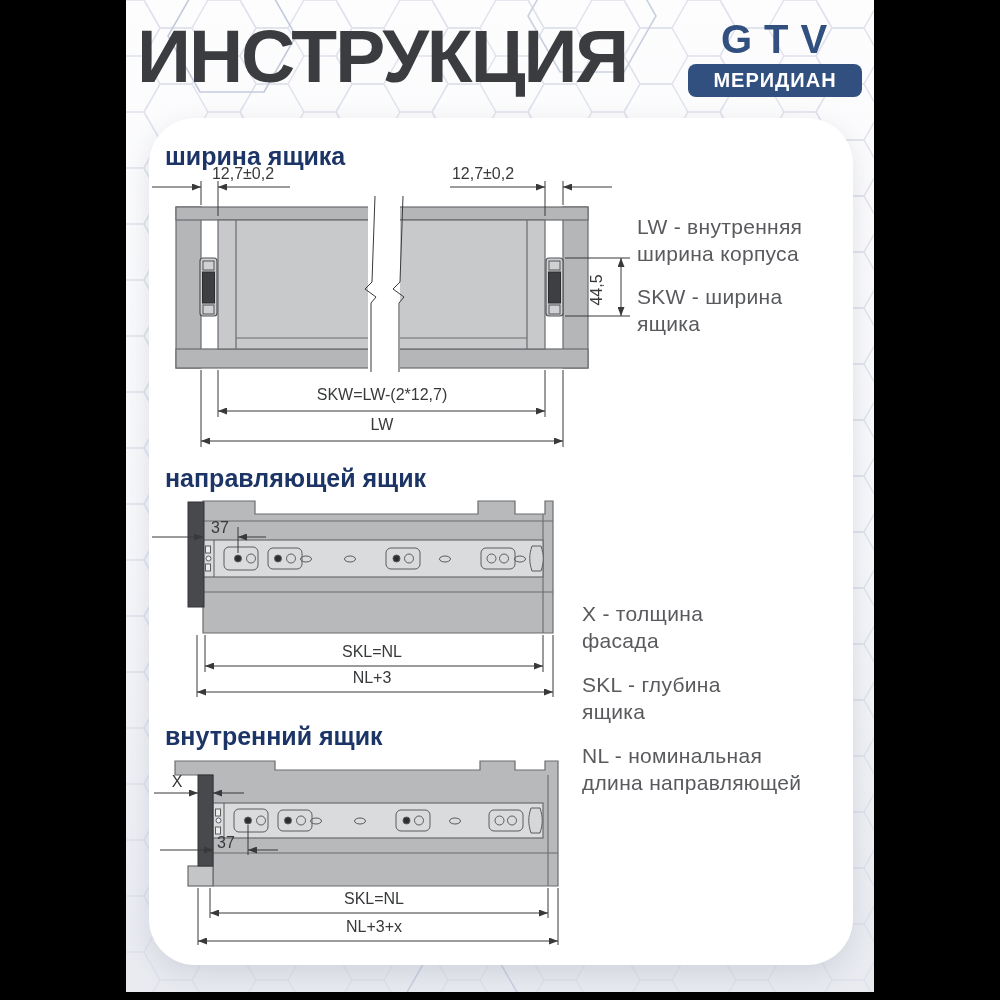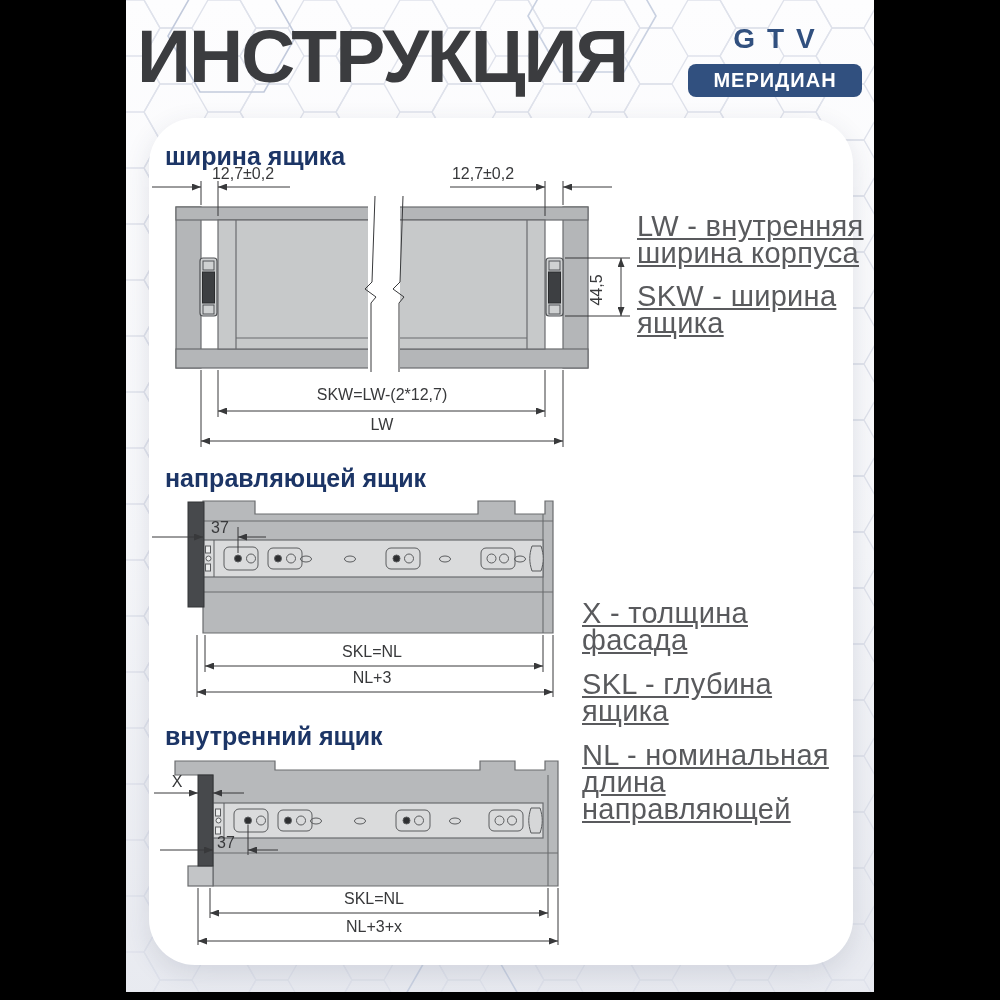--- a/index.html
+++ b/index.html
@@ -7,31 +7,31 @@
          background:linear-gradient(180deg,#fdfdfe 0%,#f6f7fa 55%,#e8eaf0 100%);
          font-family:"Liberation Sans",sans-serif;}
   .hexbg{position:absolute;left:0;top:0;width:1000px;height:1000px;z-index:0;}
   .band{position:absolute;background:#000;z-index:40;}
   .band-left{left:0;top:0;width:126px;height:1000px;}
   .band-right{left:874px;top:0;width:126px;height:1000px;}
   .band-bottom{left:0;top:992px;width:1000px;height:8px;}
   .main-title{position:absolute;left:137px;top:16px;z-index:10;
               font-size:75px;font-weight:bold;letter-spacing:-2px;color:#3b3c3f;line-height:80px;}
   .logo{position:absolute;left:688px;top:18px;width:174px;z-index:10;text-align:center;}
-  .logo-gtv{font-size:28px;font-weight:bold;letter-spacing:12px;color:#31507f;line-height:42px;
+  .logo-gtv{font-size:40px;font-weight:bold;letter-spacing:12px;color:#31507f;line-height:42px;
             padding-left:10px;}
   .logo-badge{margin-top:4px;background:#31507f;border-radius:8px;height:33px;
               display:flex;align-items:center;justify-content:center;}
   .logo-badge span{color:#fff;font-weight:bold;font-size:20px;letter-spacing:1px;}
   .card{position:absolute;left:149px;top:118px;width:704px;height:847px;background:#fff;
         border-radius:46px;box-shadow:0 8px 26px rgba(55,65,90,.13);z-index:1;}
   .sec-title{position:absolute;left:165px;width:440px;text-align:left;z-index:5;
              font-size:25px;font-weight:bold;color:#1c3566;line-height:30px;}
   .st1{top:141px;} .st2{top:463px;} .st3{top:721px;}
-  .legend{position:absolute;z-index:5;color:#595a5d;font-size:29px;line-height:27px;letter-spacing:.3px;text-decoration:underline;}
+  .legend{position:absolute;z-index:5;color:#595a5d;font-size:21px;line-height:27px;letter-spacing:.3px;}
   .legend .pair{margin:0 0 16px 0;}
   .lg1{left:637px;top:213px;width:230px;}
   .lg2{left:582px;top:600px;width:290px;}
   .lg2 .pair{margin-bottom:17px;}
   svg.diagram{position:absolute;z-index:6;}
   .d1{left:140px;top:150px;}
   .d2{left:140px;top:492px;}
   .d3{left:140px;top:755px;}
   .dim{font-family:"Liberation Sans",sans-serif;font-size:16px;fill:#38393b;}
   .shape{stroke:#6a6c6e;stroke-width:1.2;}

